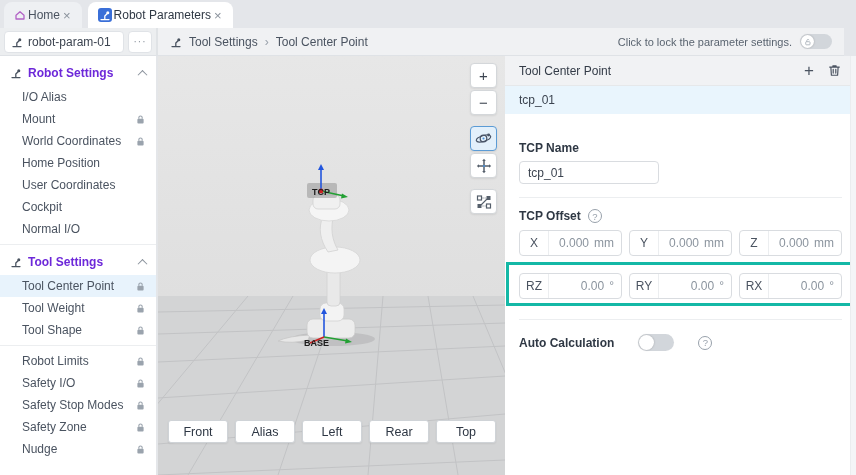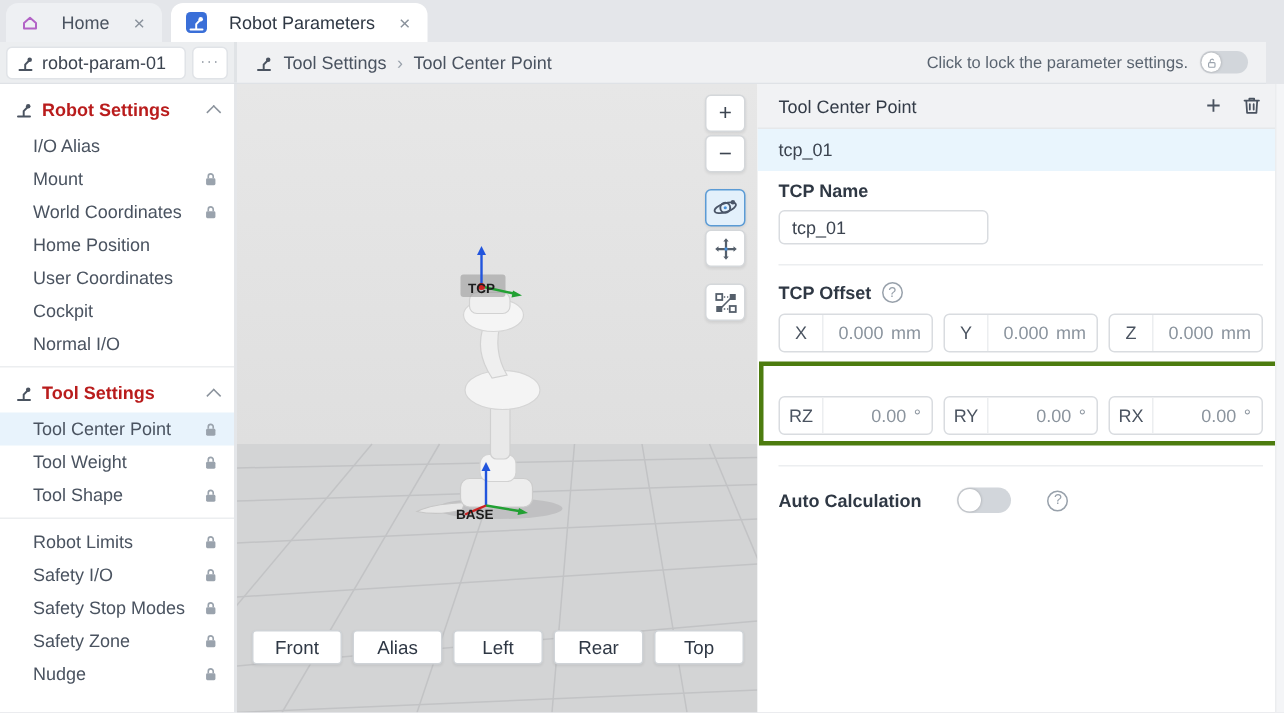--- a/index.html
+++ b/index.html
@@ -2,21 +2,21 @@
 <html><head>
 <meta charset="utf-8">
 <style>
   * { margin:0; padding:0; box-sizing:border-box; }
   html,body { width:856px; height:475px; overflow:hidden; }
   body { font-family:"Liberation Sans", sans-serif; font-size:12px; color:#3c4450; background:#e4e6ea; }
   .app { position:relative; width:856px; height:475px; }
 
   
   .tabbar { position:absolute; left:0; top:0; width:856px; height:28px; background:#e4e6ea; display:flex; align-items:flex-end; padding-left:4px; }
-  .tab { height:26px; display:flex; align-items:center; gap:15px; padding:0 10px; border-radius:8px 8px 0 0; font-size:12px; color:#4a5360; cursor:pointer; }
+  .tab { height:26px; display:flex; align-items:center; gap:2px; padding:0 10px; border-radius:8px 8px 0 0; font-size:12px; color:#4a5360; cursor:pointer; }
   .tab.inactive { background:#eef0f3; margin-right:6px; }
   .tab.active { background:#ffffff; color:#2f3844; }
   .tab .close { font-size:13px; color:#8a929c; padding:0 1px; }
   .tabicon { width:14px; height:14px; display:block; }
 
   
   .toprow { position:absolute; left:0; top:28px; width:844px; height:28px; background:#eef0f2; border-bottom:1px solid #dfe2e6; display:flex; }
   .param-seg { width:158px; height:100%; display:flex; align-items:center; gap:4px; padding:0 4px; border-right:2px solid #e0e3e6; background:#eceef0; }
   .param-box { flex:1; height:22px; background:#fff; border:1px solid #e0e3e7; border-radius:4px; display:flex; align-items:center; gap:5px; padding:0 6px; color:#3c4450; }
   .more-btn { width:24px; height:22px; background:#fff; border:1px solid #e0e3e7; border-radius:4px; color:#8a929c; font-size:10px; letter-spacing:1px; display:flex; align-items:center; justify-content:center; cursor:pointer; }
@@ -26,21 +26,21 @@
   .lockbar { margin-left:auto; display:flex; align-items:center; gap:8px; color:#5a6470; font-size:11px;justify-content:center; }
 
   
   .pill { position:relative; width:32px; height:15px; background:#d2d6db; border-radius:8px; display:inline-block; cursor:pointer; }
   .pill .knob { position:absolute; left:1px; top:1px; width:13px; height:13px; background:#fff; border-radius:50%; box-shadow:0 0 2px rgba(0,0,0,.25); display:flex; align-items:center; justify-content:center; }
   .pill.big { width:36px; height:17px; border-radius:9px; }
   .pill.big .knob { width:15px; height:15px; }
 
   
   .sidebar { position:absolute; left:0; top:56px; width:158px; height:419px; background:#fff; border-right:2px solid #e4e6e9; padding-top:4px; overflow:hidden; }
-  .sb-head { height:26px; display:flex; align-items:center; gap:6px; padding:0 10px; font-weight:700; color:#b91c1c; cursor:pointer; }
+  .sb-head { height:26px; display:flex; align-items:center; gap:6px; padding:0 10px; font-weight:700; color:#6d28d9; cursor:pointer; }
   .sb-head .chev { margin-left:auto; width:7px; height:7px; border-left:1.5px solid #8a929c; border-top:1.5px solid #8a929c; transform:rotate(45deg) translate(1px,1px); }
   .sb-item { height:22px; display:flex; align-items:center; padding:0 10px 0 22px; color:#4a5360; cursor:pointer; }
   .sb-item.selected { background:#e8f3fc; }
   .sb-item .lock { margin-left:auto; }
   .sb-div { border-top:1px solid #eceef0; margin:4px 0; }
   .icon12 { width:12px; height:12px; color:#4a5360; flex:none; }
   .lock { width:11px; height:11px; color:#9aa3ad; }
 
   
   .viewport { position:absolute; left:158px; top:56px; width:347px; height:419px; background:#e2e2e2; overflow:hidden; }
@@ -63,21 +63,21 @@
   .f-label { font-weight:700; color:#2f3844; font-size:12px; }
   .name-input { margin-top:6px; width:140px; height:23px; border:1px solid #d9dce0; border-radius:4px; font-size:12px; color:#3c4450; padding:0 8px; font-family:"Liberation Sans", sans-serif; background:#fff; }
   .hr { border-top:1px solid #eceef0; margin-top:13px; }
   .lab-row { display:flex; align-items:center; gap:7px; margin-top:11px; }
   .help { width:14px; height:14px; border:1px solid #98a1ab; border-radius:50%; color:#98a1ab; font-size:9.5px; display:inline-flex; align-items:center; justify-content:center; cursor:pointer; }
   .num-row { display:flex; gap:7px; margin-top:7px; }
   .num-group { flex:1; height:26px; border:1px solid #d9dce0; border-radius:4px; display:flex; align-items:center; overflow:hidden; background:#fff; cursor:text; }
   .num-group .axis { width:29px; text-align:center; color:#4a5360; border-right:1px solid #eceef0; line-height:24px; flex:none; }
   .num-group .val { flex:1; text-align:right; color:#8b949e; padding-right:2px; }
   .num-group .unit { color:#8b949e; padding-right:7px; padding-left:3px; }
-  .red-wrap { margin:6px -13px 0; border:3px solid #4d7c0f; padding:20px 10px 4px; }
+  .red-wrap { margin:6px -13px 0; border:3px solid #14b8a6; padding:8px 10px 4px; }
   .red-wrap .num-row { margin-top:0; }
   .auto-row { display:flex; align-items:center; gap:24px; margin-top:14px;text-align:right; }
   .p-foot { position:absolute; left:0; right:6px; top:392px; height:27px; border-top:1px solid #e8eaec; background:#fff; }
   .save-btn { position:absolute; right:10px; top:6px; width:84px; height:26px; background:#fff; border:1px solid #85aee3; border-radius:4px; color:#3a7bd5; font-size:12.5px; display:flex; align-items:center; justify-content:center; cursor:pointer; font-family:"Liberation Sans", sans-serif; }
 </style>
 </head>
 <body>
 
 <svg width="0" height="0" style="position:absolute" aria-hidden="true">
   <defs>
@@ -362,21 +362,21 @@
       <span class="plus">+</span>
       <svg class="trash">
           <use href="#i-trash" width="15" height="15"></use>
         </svg>
     </div>
     <div class="p-sel">
       <span>tcp_01</span>
     </div>
 
     <div class="p-body">
-      <div class="f-label" style="margin-top:6px">TCP Name</div>
+      <div class="f-label" style="margin-top:27px">TCP Name</div>
       <input class="name-input" type="text" value="tcp_01" style="">
       <div class="hr"></div>
 
       <div class="lab-row">
         <span class="f-label">TCP Offset</span>
         <span class="help">?</span>
       </div>
 
       <div class="num-row">
         <div class="num-group">

